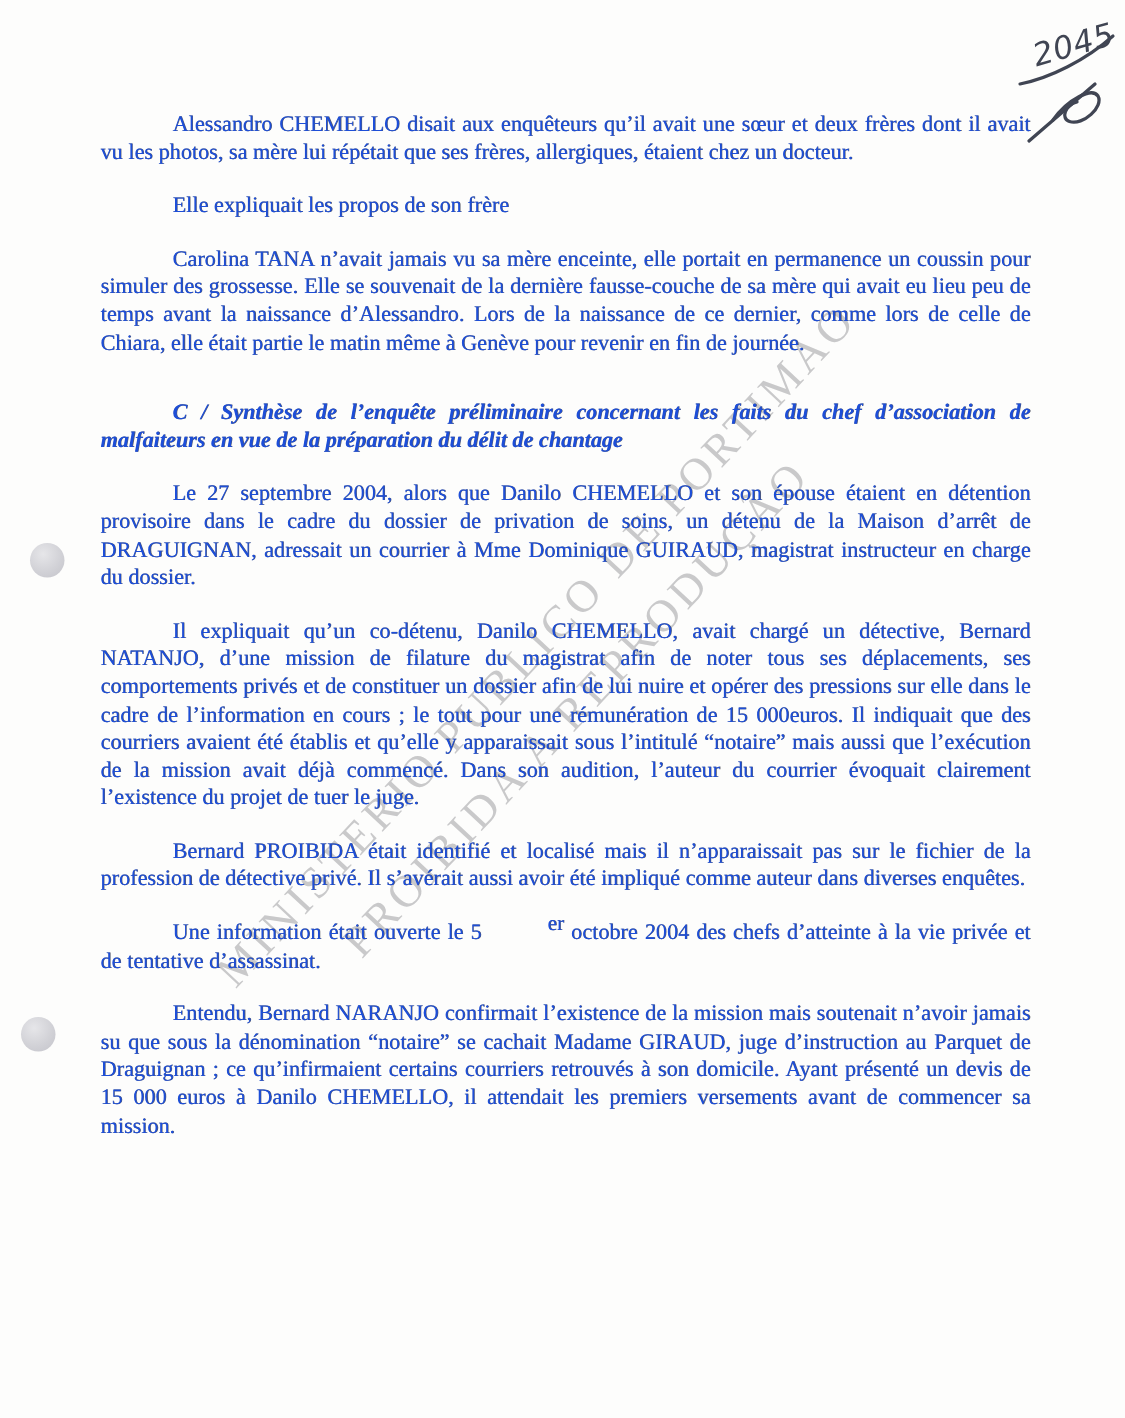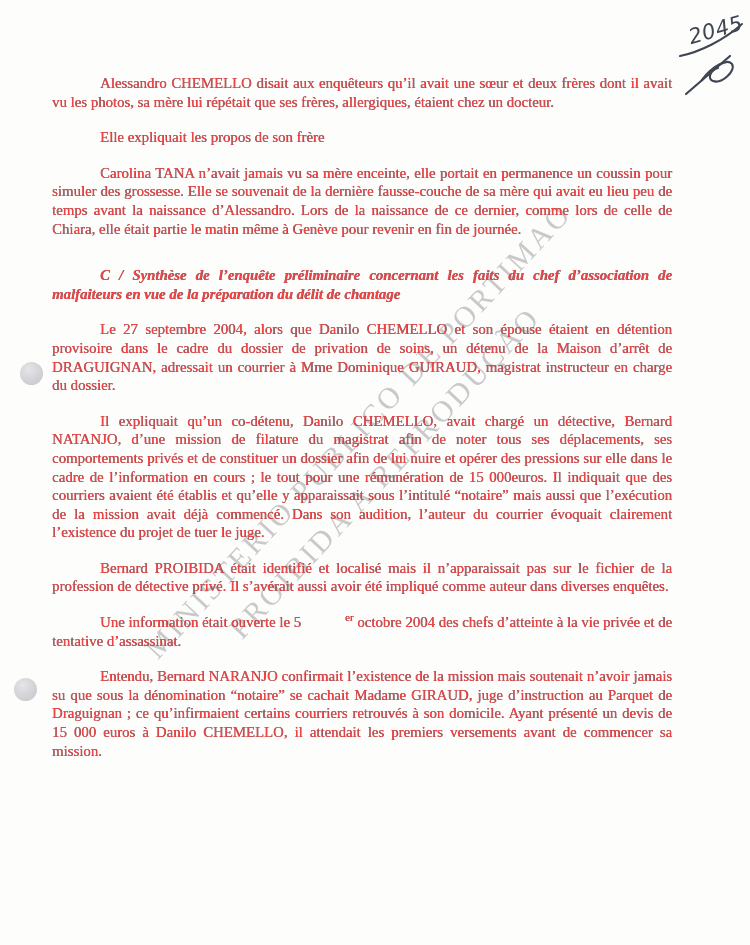--- a/index.html
+++ b/index.html
@@ -35,42 +35,42 @@
     line-height: 34px;
   }
   .watermark .wm-line2 {
     margin-left: 72px;
     margin-top: 14px;
   }
 
   
   .doc {
     position: absolute;
-    left: 52px;
+    left: 67px;
     top: 74px;
     width: 620px;
     z-index: 2;
-    color: #ef4444;
+    color: #1d4ed8;
     font-size: 14.8px;
     line-height: 18.6px;
     text-align: justify;
     text-shadow: 0.35px 0.2px 0 rgba(36, 40, 54, 0.75);
   }
   .doc p {
     margin: 0 0 17px 0;
     text-indent: 48px;
   }
   .doc p.heading {
     margin-top: 28px;
     margin-bottom: 17px;
     font-weight: bold;
     font-style: italic;
   }
   .doc sup {
-    font-size: 11px;
+    font-size: 14px;
     line-height: 0;
     vertical-align: super;
     margin-left: 44px;
   }
 
   
   .hole {
     position: absolute;
     width: 23px;
     height: 23px;

